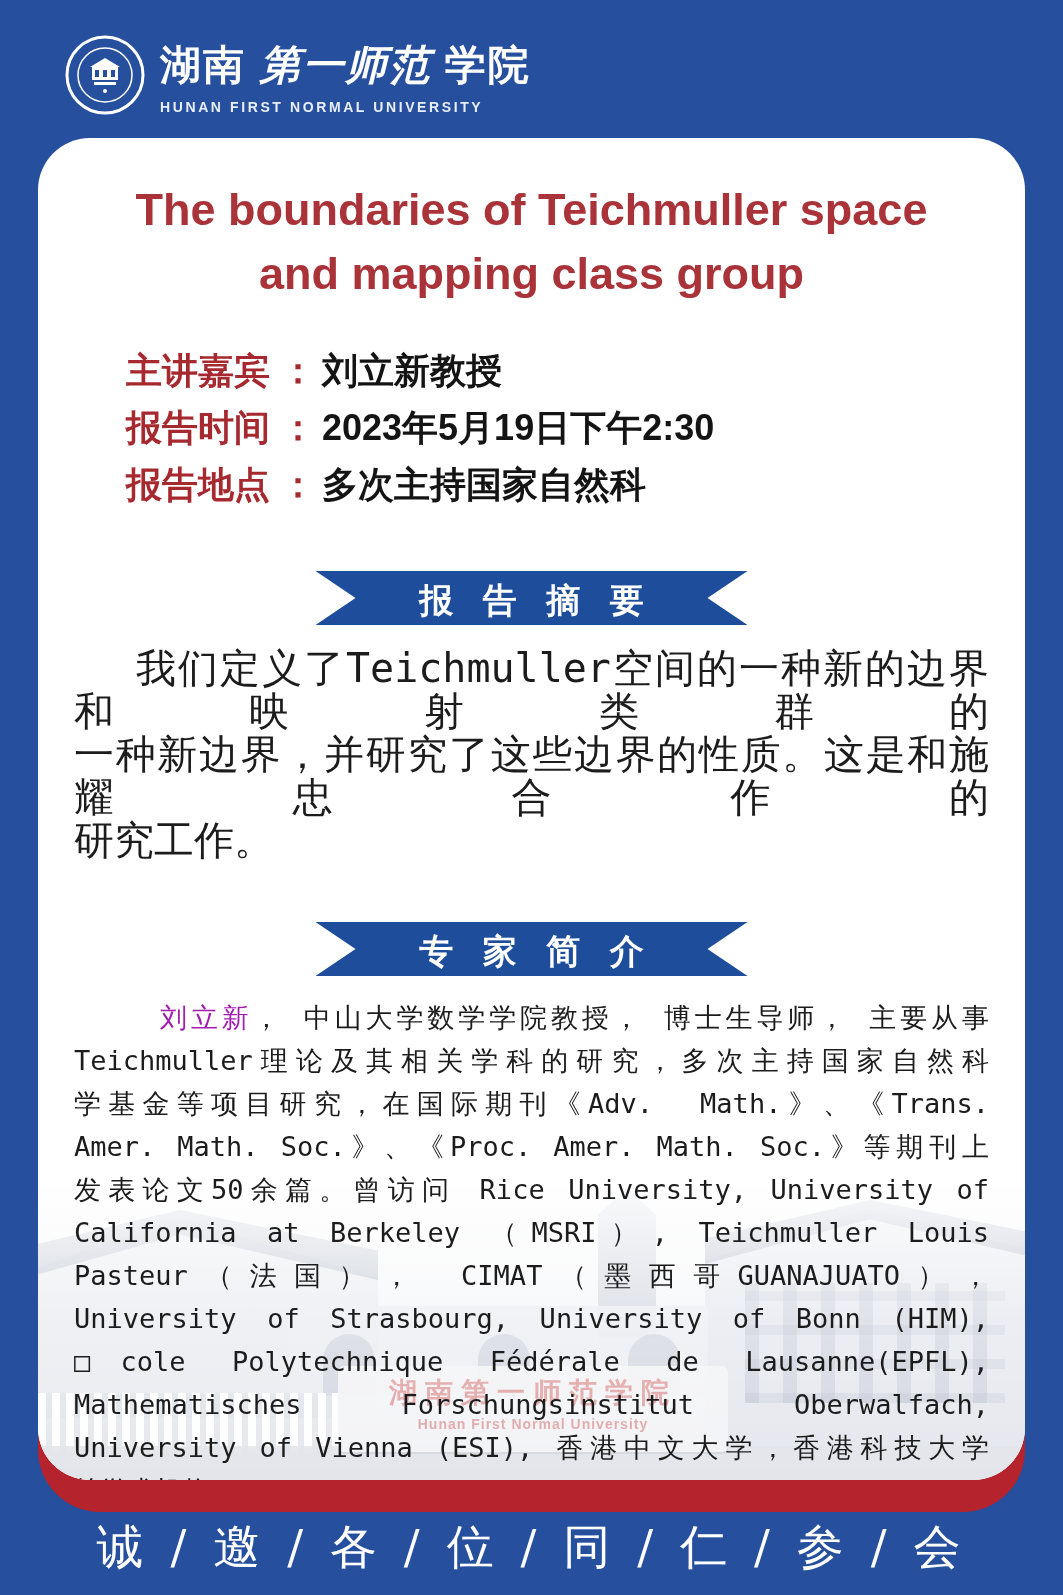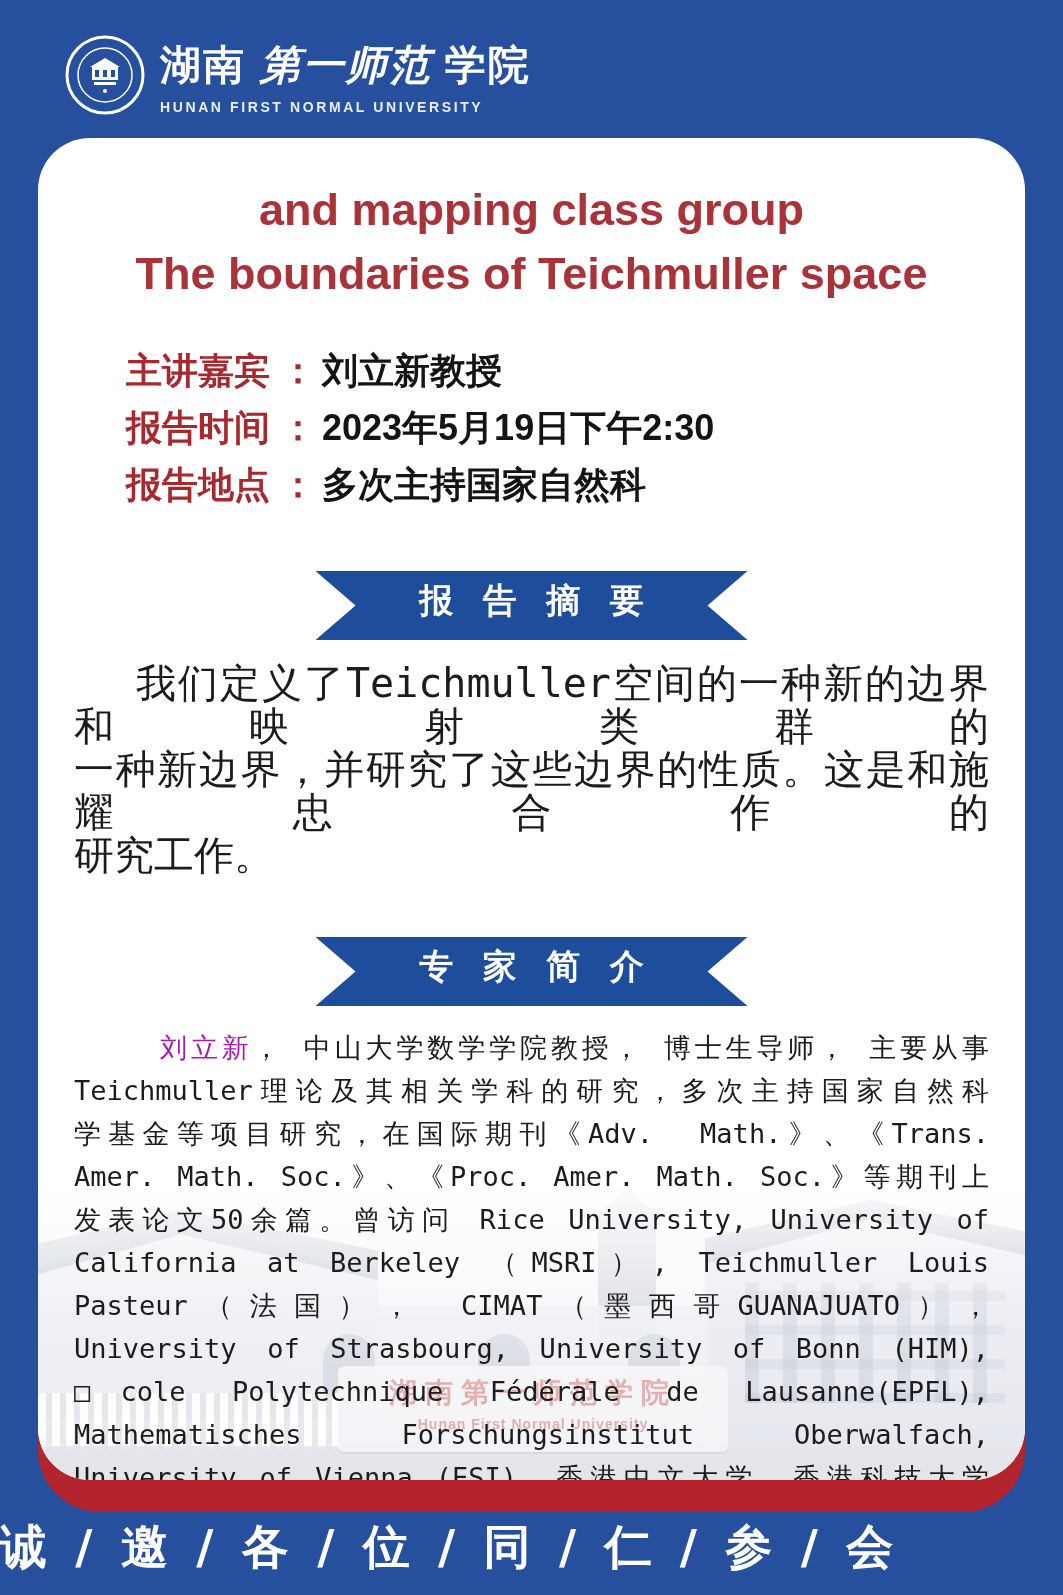--- a/index.html
+++ b/index.html
@@ -22,21 +22,21 @@
   .white-card{position:absolute;left:38px;top:138px;width:987px;height:1342px;background:#ffffff;border-radius:52px;overflow:hidden;}
   
   .talk-title{margin-top:40px;text-align:center;color:#a93339;font-weight:bold;font-size:45px;line-height:64px;letter-spacing:0px;}
   
   .info-block{margin:36px 0 0 88px;}
   .info-row{line-height:57px;font-size:36px;font-weight:bold;white-space:nowrap;}
   .info-label{color:#a5292f;}
   .info-sep{color:#a5292f;padding:0 6px 0 10px;}
   .info-value{color:#141414;}
   
-  .ribbon{width:432px;height:69px;margin:58px auto 0 auto;background:#1d4d9b;color:#ffffff;
+  .ribbon{width:432px;height:54px;margin:58px auto 0 auto;background:#1d4d9b;color:#ffffff;
     font-size:34px;font-weight:bold;letter-spacing:10px;text-align:center;line-height:58px;
     clip-path:polygon(0 0,100% 0,calc(100% - 40px) 50%,100% 100%,0 100%,40px 50%);
     padding-left:10px;box-sizing:border-box;}
   .ribbon.second{margin-top:60px;}
   
   .abstract{margin:22px 36px 0 36px;position:relative;z-index:2;}
   .a-line{font-family:"DejaVu Sans Mono","Liberation Sans",sans-serif;font-size:40px;line-height:43px;color:#1c1c1c;white-space:pre-wrap;}
   .stretch{text-align:justify;text-align-last:justify;}
   .indent1{text-indent:62px;}
   
@@ -64,22 +64,22 @@
   .ph-arch.a1{left:285px;} .ph-arch.a2{left:440px;} .ph-arch.a3{left:590px;}
   .ph-sign{position:absolute;left:300px;top:178px;width:390px;height:86px;background:rgba(236,237,241,.95);
     border-radius:6px;text-align:center;box-shadow:0 2px 0 rgba(160,165,180,.4);}
   .sign-cn{font-size:28px;font-weight:bold;letter-spacing:8px;color:rgba(199,74,74,.8);margin-top:8px;font-family:"DejaVu Serif",serif;}
   .sign-en{font-size:14px;font-weight:bold;color:rgba(190,60,60,.7);margin-top:4px;letter-spacing:1px;}
   .ph-fence{position:absolute;left:0px;top:205px;width:300px;height:60px;
     background:repeating-linear-gradient(90deg,rgba(255,255,255,.95) 0 8px,rgba(200,205,215,.6) 8px 14px);}
   .ph-road{position:absolute;left:0;bottom:0;width:100%;height:34px;background:rgba(209,213,221,.9);}
   .ph-wash{position:absolute;inset:0;background:linear-gradient(rgba(255,255,255,.92),rgba(255,255,255,.55) 45%,rgba(255,255,255,.35));}
   
-  .footer{position:absolute;left:0;top:1516px;width:1063px;text-align:left;color:#ffffff;
-    font-family:"DejaVu Serif","Liberation Serif",serif;font-size:47px;font-weight:bold;letter-spacing:6px;white-space:nowrap;}
+  .footer{position:absolute;left:0;top:1516px;width:1063px;text-align:center;color:#ffffff;
+    font-family:"DejaVu Serif","Liberation Serif",serif;font-size:47px;font-weight:normal;letter-spacing:6px;white-space:nowrap;}
 </style>
 </head>
 <body>
 
 <div class="header">
   <span class="logo-wrap">
     <svg viewBox="0 0 82 82">
       <circle cx="41" cy="41" r="38" fill="none" stroke="#ffffff" stroke-width="3"></circle>
       <circle cx="41" cy="41" r="27" fill="none" stroke="#ffffff" stroke-width="1.5"></circle>
       <rect x="28" y="33" width="26" height="13" fill="#ffffff"></rect>
@@ -115,22 +115,22 @@
     <div class="ph-fence"></div>
     <div class="ph-road"></div>
     <div class="ph-sign">
       <div class="sign-cn">湖南第一师范学院</div>
       <div class="sign-en">Hunan First Normal University</div>
     </div>
     <div class="ph-wash"></div>
   </div>
 
   <div class="talk-title">
+    <div>The boundaries of Teichmuller space</div>
     <div>and mapping class group</div>
-    <div>The boundaries of Teichmuller space</div>
   </div>
 
   <div class="info-block">
     <div class="info-row">
       <span class="info-label">主讲嘉宾</span><span class="info-sep">：</span><span class="info-value">刘立新教授</span>
     </div>
     <div class="info-row">
       <span class="info-label">报告时间</span><span class="info-sep">：</span><span class="info-value">2023年5月19日下午2:30</span>
     </div>
     <div class="info-row">

